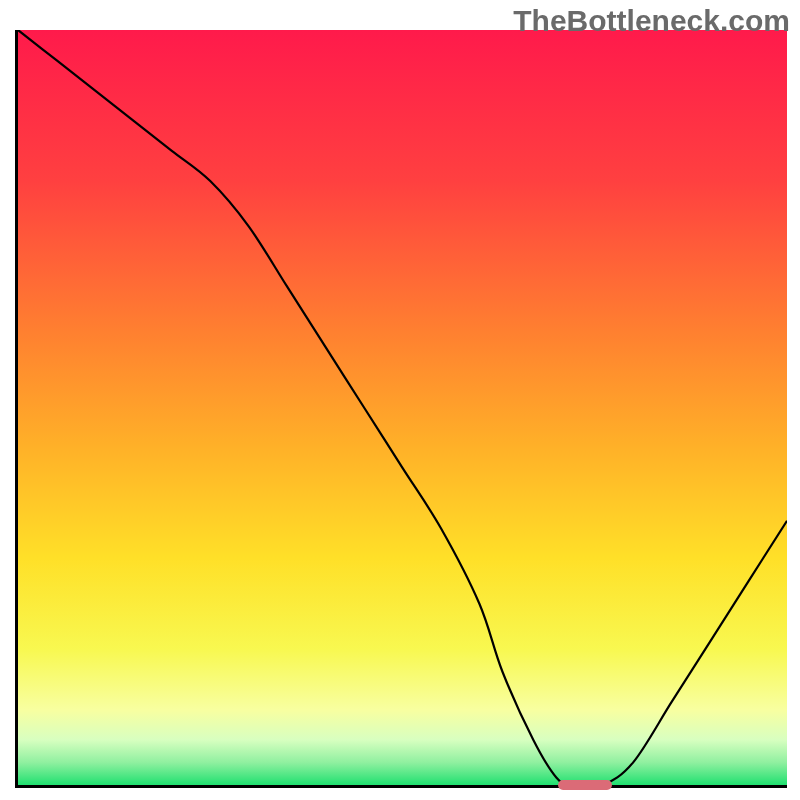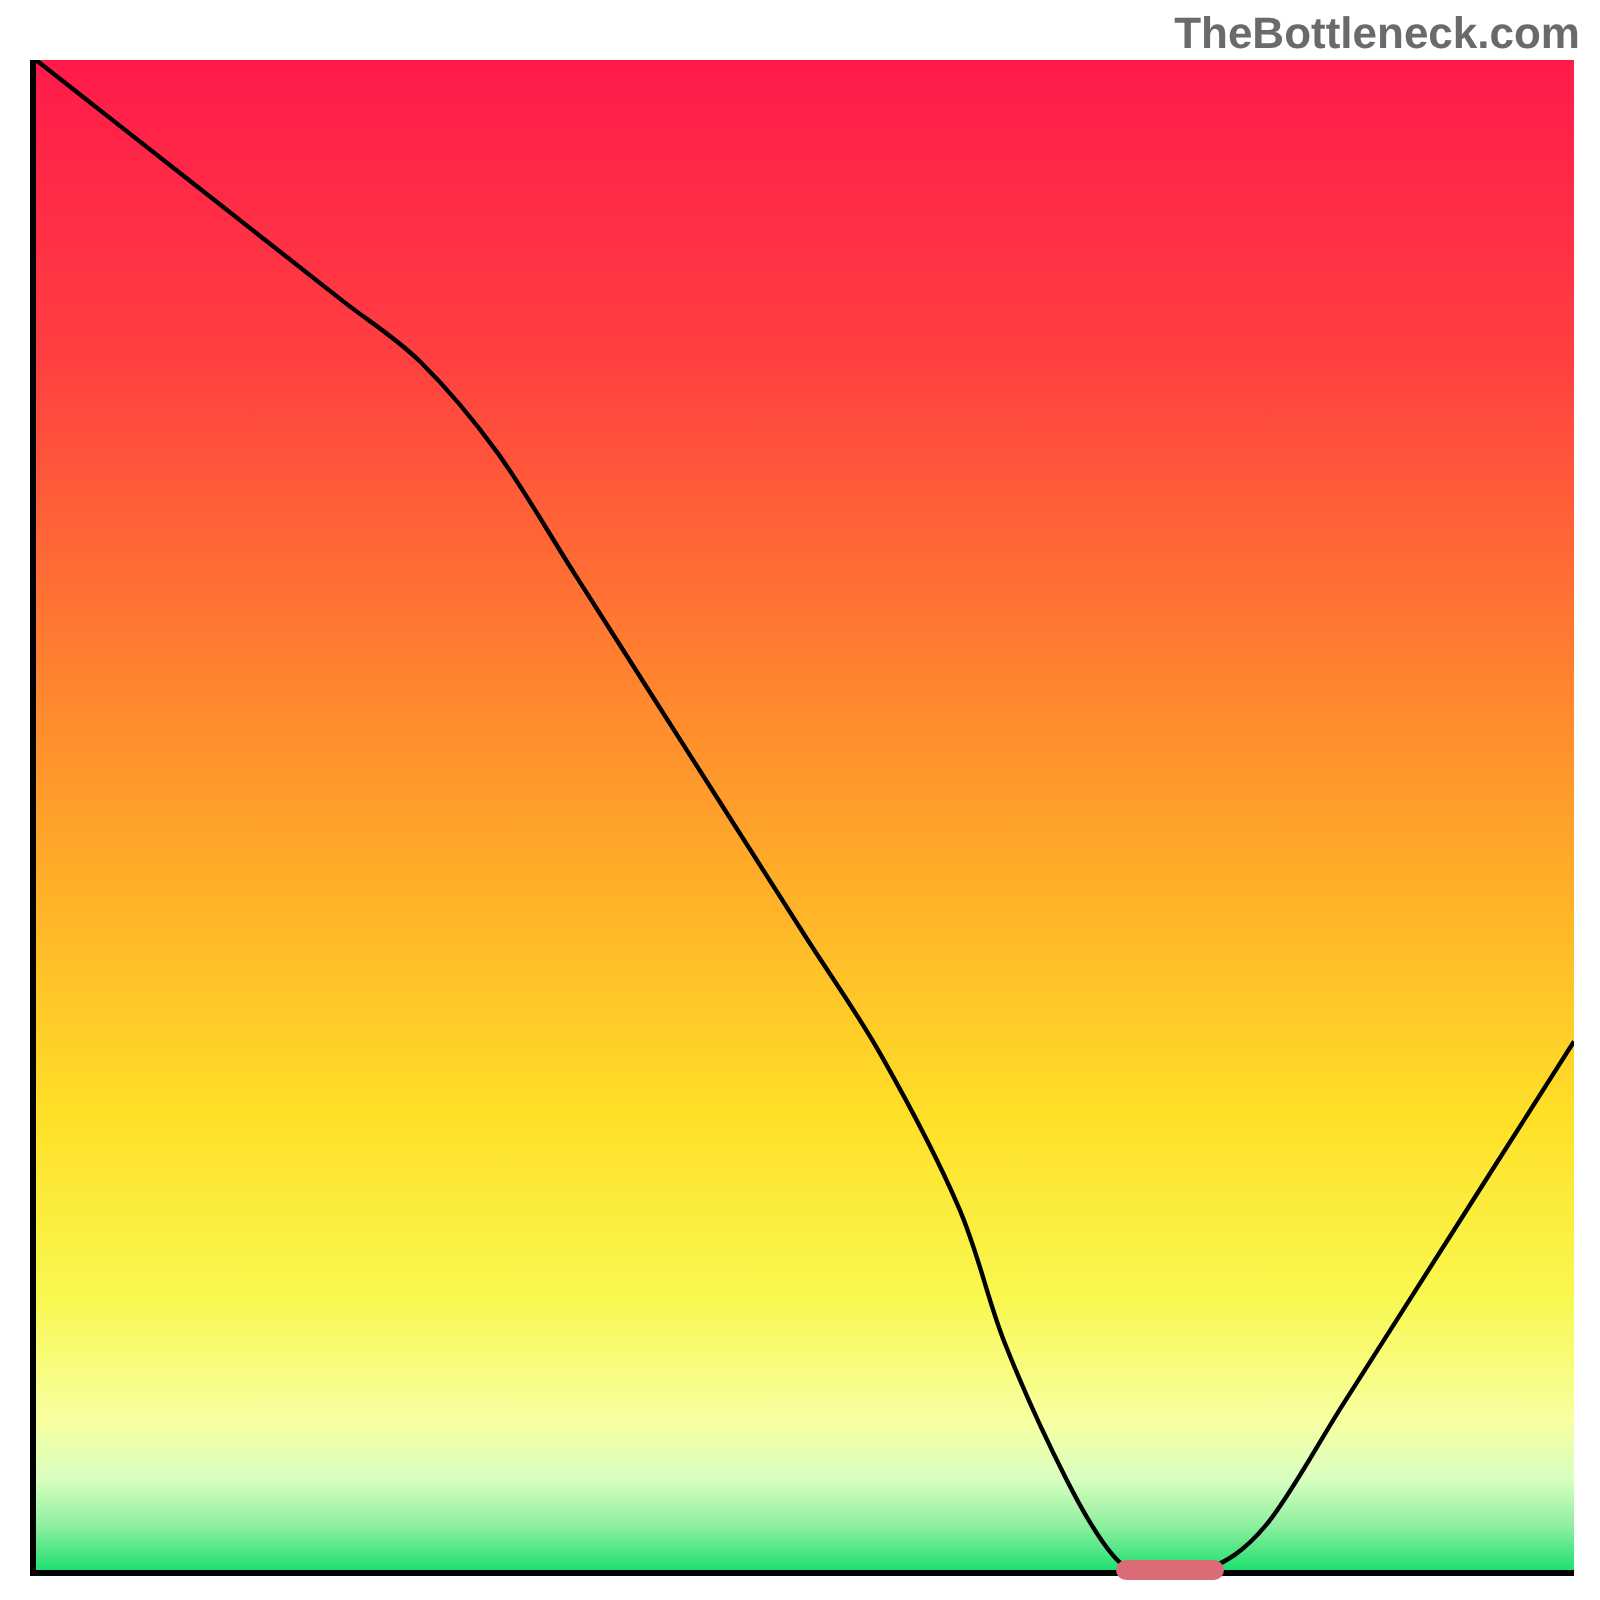--- a/index.html
+++ b/index.html
@@ -7,21 +7,21 @@
   .chart-container {
     position: relative;
     width: 800px;
     height: 800px;
   }
   .watermark {
     position: absolute;
     top: 4px;
     right: 10px;
     font-family: Arial, sans-serif;
-    font-size: 22px;
+    font-size: 30px;
     font-weight: bold;
     color: #6a6a6a;
     z-index: 10;
   }
   .plot-area {
     position: absolute;
     left: 15px;
     top: 30px;
     width: 772px;
     height: 758px;

